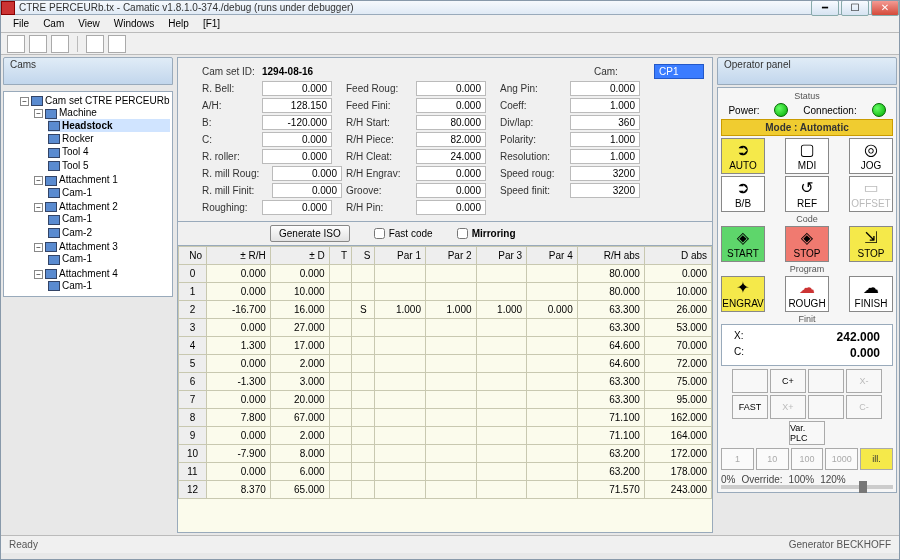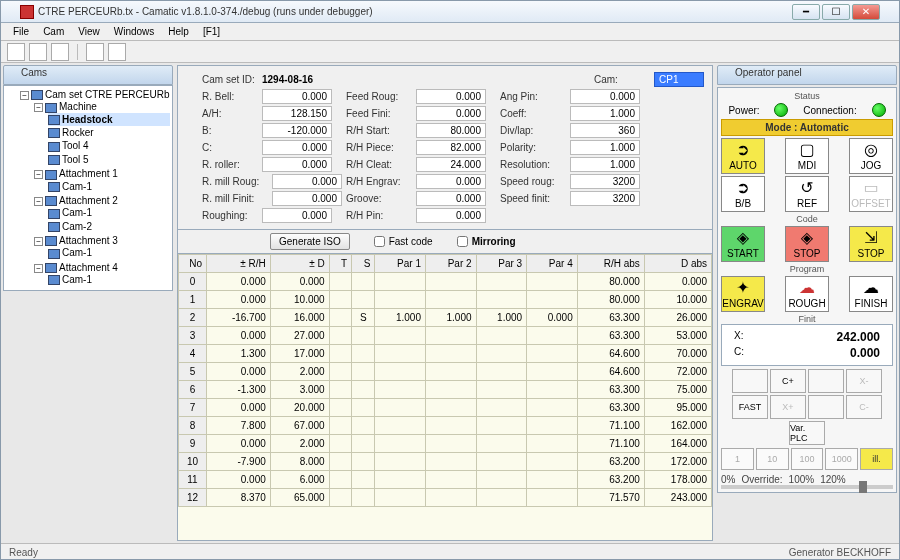--- a/index.html
+++ b/index.html
@@ -1,27 +1,27 @@
 <!DOCTYPE html>
 <html><head>
 <meta charset="utf-8">
 <style>
   * { box-sizing: border-box; margin: 0; padding: 0; font-family: Tahoma, Arial, sans-serif; font-size: 10px; }
   body { background: #e8e8e8; width: 900px; height: 560px; overflow: hidden; border: 1px solid #8899aa; }
   
-  .titlebar { height: 22px; background: linear-gradient(#f6f9fd,#e0eaf5); display:flex; align-items:center; justify-content:space-between; padding:0 19px; border-bottom:1px solid #9ab; }
+  .titlebar { height: 14px; background: linear-gradient(#f6f9fd,#e0eaf5); display:flex; align-items:center; justify-content:space-between; padding:0 0; border-bottom:1px solid #9ab; }
   .titlebar .title { display:flex; align-items:center; gap:4px; color:#333; }
   .titlebar .winbtns { display:flex; gap:2px; }
   .winbtn { width:28px; height:16px; border:1px solid #8aa; border-radius:2px; display:flex; align-items:center; justify-content:center; background:linear-gradient(#f8fbff,#d6e3f1); cursor:pointer; }
   .winbtn.close { background:linear-gradient(#f49a93,#d44a3a); color:#fff; }
   .menubar { height:18px; background:#f0f0f0; display:flex; align-items:center; gap:2px; padding:0 6px; border-bottom:1px solid #bbb; }
   .menubar span { padding:1px 6px; cursor:pointer; }
   .toolbar { height:22px; background:#f0f0f0; display:flex; align-items:center; gap:4px; padding:0 6px; border-bottom:1px solid #bbb; }
   .toolbar .tbtn { width:18px; height:18px; border:1px solid #aaa; background:#fff; }
-  .panel-header { height:20px; background:linear-gradient(#e0ecf7,#c2d6ec); border:1px solid #9ab; border-radius:2px 2px 0 0; padding:1px 17px; color:#333; }
+  .panel-header { height:28px; background:linear-gradient(#e0ecf7,#c2d6ec); border:1px solid #9ab; border-radius:2px 2px 0 0; padding:1px 6px; color:#333; }
   
   .main { display:flex; height:480px; }
   .tree { width:170px; background:#fff; border:1px solid #9ab; margin:2px; padding:2px; overflow:auto; }
   .tree ul { list-style:none; padding-left:14px; }
   .tree li { padding:1px 0; white-space:nowrap; }
   .tree .ico { display:inline-block; width:12px; height:10px; background:#5a8bd0; border:1px solid #346; margin-right:2px; vertical-align:middle; }
   .tree .minus { display:inline-block; width:9px; height:9px; border:1px solid #888; text-align:center; line-height:7px; background:#fff; margin-right:2px; font-size:8px; }
   .tree .sel { background:#d0e4ff; }
   .center { flex:1; display:flex; flex-direction:column; margin:2px; }
   .form { border:1px solid #9ab; background:#f0f0f0; padding:4px 8px; }
@@ -103,21 +103,21 @@
   <div class="tbtn"></div>
   <div style="width:1px;height:16px;background:#bbb;margin:0 4px;"></div>
   <div class="tbtn"></div>
   <div class="tbtn"></div>
 </div>
 
 <div class="main">
 
   <div style="display:flex;flex-direction:column;">
     <div class="panel-header" style="margin:2px 2px 0 2px;">Cams</div>
-    <div class="tree" style="margin-top:0;">
+    <div class="tree" style="margin-top:6px;">
       <ul>
         <li><span class="minus">−</span><span class="ico"></span><span>Cam set CTRE PERCEURb</span>
           <ul>
             <li><span class="minus">−</span><span class="ico"></span><span>Machine</span>
               <ul>
                 <li class="sel"><span class="ico"></span><b><span>Headstock</span></b></li>
                 <li><span class="ico"></span><span>Rocker</span></li>
                 <li><span class="ico"></span><span>Tool 4</span></li>
                 <li><span class="ico"></span><span>Tool 5</span></li>
               </ul>

